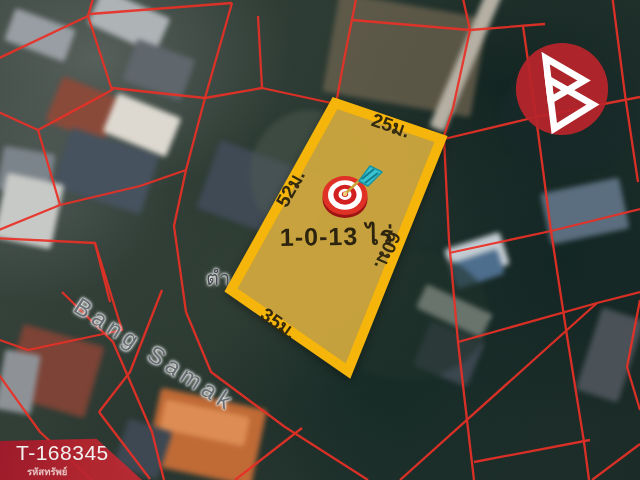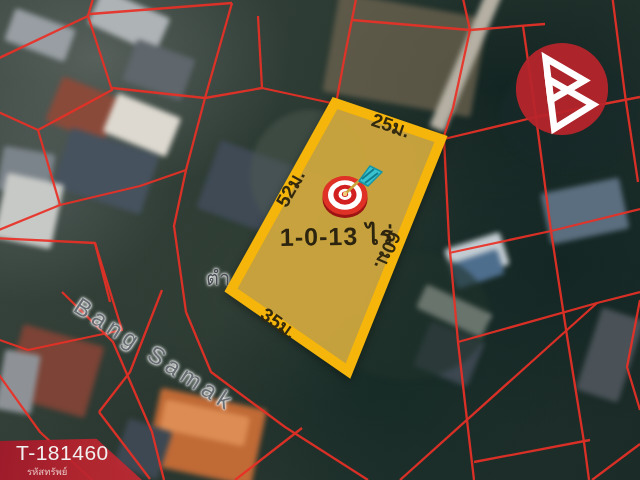--- a/index.html
+++ b/index.html
@@ -41,21 +41,21 @@
   
   .brand-badge{position:absolute;left:514px;top:41px;width:96px;height:96px;z-index:6;}
   .code-banner{
     position:absolute;left:0;top:438px;width:142px;height:42px;z-index:6;
     background:linear-gradient(100deg,#a5192a 0%,#bb2530 60%,#c12a33 100%);
     opacity:.93;
     clip-path:polygon(0 7%,68% 2%,100% 100%,0 100%);
     color:#fff;
   }
   .code-banner .code{position:absolute;left:16px;top:3px;font-size:21px;letter-spacing:.5px;}
-  .code-banner .caption{position:absolute;left:27px;top:26px;font-size:9.5px;font-weight:normal;color:#f6cdcd;}
+  .code-banner .caption{position:absolute;left:27px;top:26px;font-size:9.5px;font-weight:bold;color:#f6cdcd;}
 </style>
 </head>
 <body>
 
 <div class="stage">
 
   <div class="map-base"></div>
 
   <div class="blobs">
     <div class="blob" style="left:8px;top:18px;width:64px;height:34px;background:#989ea3;transform:rotate(20deg)"></div>
@@ -152,17 +152,17 @@
     <svg width="96" height="96" viewBox="0 0 100 100">
       <circle cx="50" cy="50" r="48" fill="#b7252a" fill-opacity="0.94"></circle>
       <g fill="none" stroke="#ffffff" stroke-width="7" stroke-linejoin="miter" transform="rotate(-7 50 50)">
         <path d="M37,16 L74,44 L37,60 Z"></path>
         <path d="M37,38 L80,70 L37,90 Z"></path>
       </g>
     </svg>
   </div>
 
   <div class="code-banner">
-    <div class="code">T-181460</div>
+    <div class="code">T-168345</div>
     <div class="caption">รหัสทรัพย์</div>
   </div>
 
 </div>
 
 </body></html>

